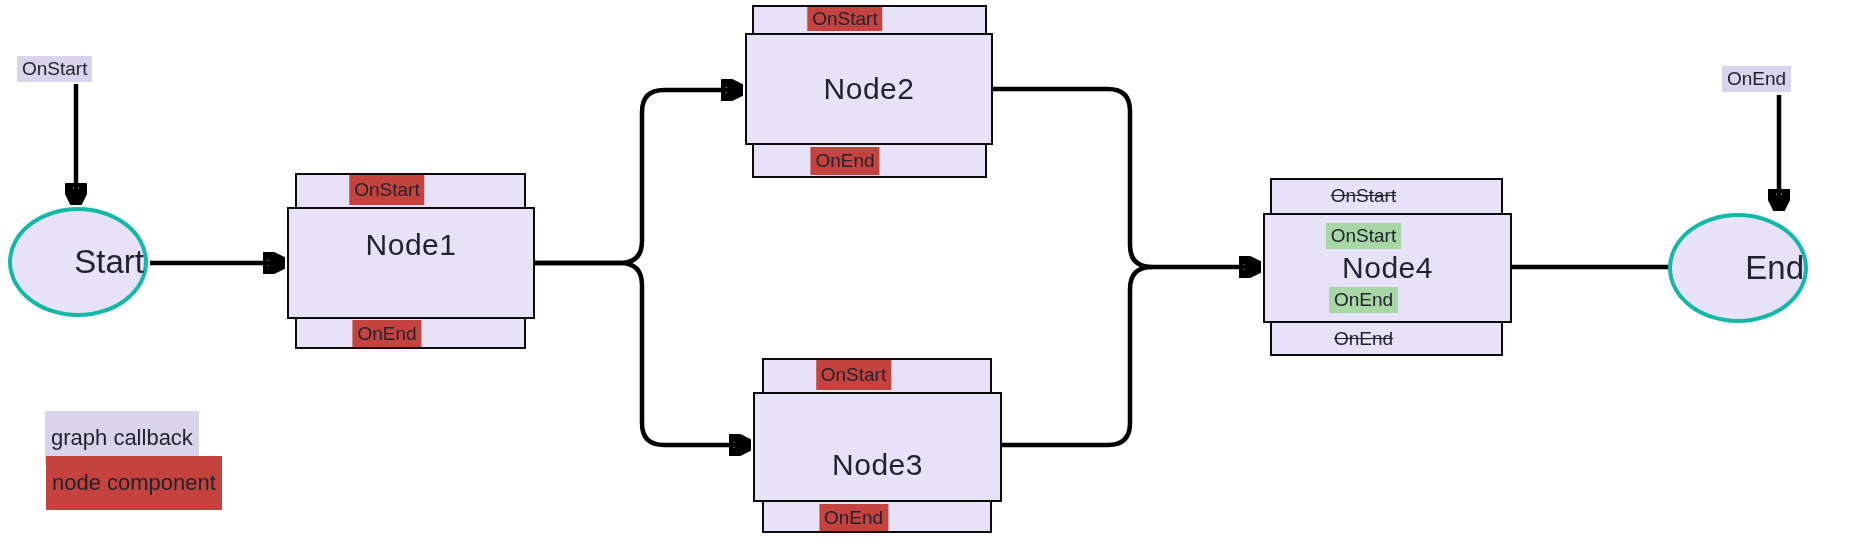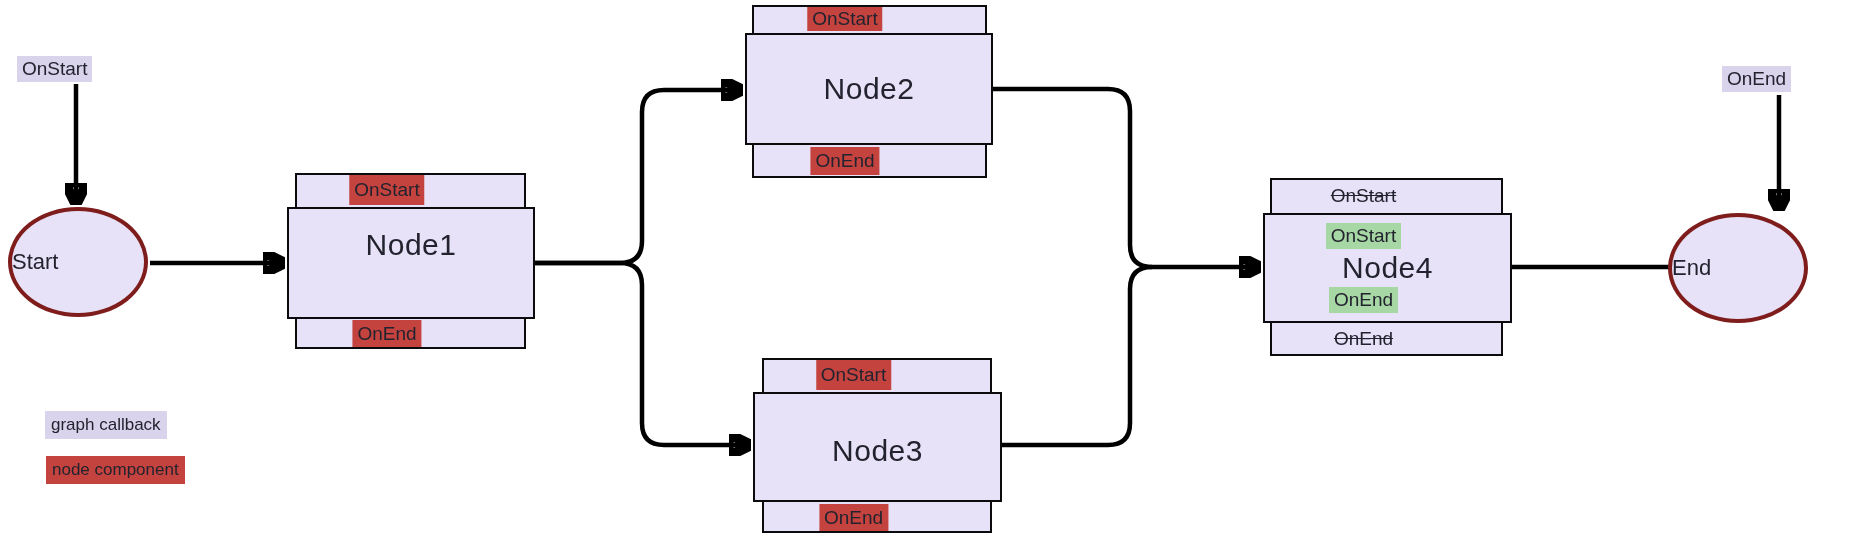--- a/index.html
+++ b/index.html
@@ -46,29 +46,29 @@
     gap: 3px;
   }
   .node4-body .node-title { position: static; width: auto; line-height: 32px; text-align: right; }
   .node4-body .inline-cb {
     font-size: 19px; padding: 2px 5px; transform: translateX(-24px); white-space: nowrap;
   }
 
   .terminal {
     position: absolute; box-sizing: border-box;
     background: var(--node-fill, #e7e2f7);
-    border: 4px solid #7f1d1d; border-radius: 50%;
-    display: flex; align-items: center; justify-content: flex-start;
-    font-size: 22px;
+    border: 4px solid #14b8a6; border-radius: 50%;
+    display: flex; align-items: center; justify-content: flex-end;
+    font-size: 33px;
   }
   .edge-label {
     position: absolute; font-size: 19px; padding: 2px 5px; white-space: nowrap;
   }
   .legend-item {
-    position: absolute; font-size: 17px; padding: 4px 6px; white-space: nowrap;
+    position: absolute; font-size: 22px; padding: 14px 6px; white-space: nowrap;
   }
 </style>
 </head>
 <body>
 
 <div class="canvas">
 
   <svg class="edges" width="1856" height="544" viewBox="0 0 1856 544">
     <defs>
       <marker id="arrow" viewBox="0 0 10 10" refX="10" refY="5" markerWidth="5" markerHeight="5" orient="auto-start-reverse">
@@ -106,21 +106,21 @@
     <div class="node-front" style="top:28px;height:112px"></div>
     <span class="strip-label cb-node" style="top:2px;height:24px;line-height:24px">OnStart</span>
     <span class="node-title" style="top:28px;height:128px;line-height:112px">Node2</span>
     <span class="strip-label cb-node" style="top:142px;height:28px;line-height:28px">OnEnd</span>
   </div>
 
   <div class="node" style="left:753px;top:358px;width:249px;height:175px">
     <div class="node-back" style="left:9px;width:230px;height:175px"></div>
     <div class="node-front" style="top:34px;height:110px"></div>
     <span class="strip-label cb-node" style="top:2px;height:30px;line-height:30px">OnStart</span>
-    <span class="node-title" style="top:38px;height:110px;line-height:110px">Node3</span>
+    <span class="node-title" style="top:52px;height:110px;line-height:110px">Node3</span>
     <span class="strip-label cb-node" style="top:146px;height:27px;line-height:27px">OnEnd</span>
   </div>
 
   <div class="node" style="left:1263px;top:178px;width:249px;height:178px">
     <div class="node-back" style="left:7px;width:233px;height:178px"></div>
     <div class="node-front" style="top:35px;height:110px"></div>
     <span class="strip-label cb-skipped" style="top:4px;height:28px;line-height:28px">OnStart</span>
     <div class="node4-body" style="top:35px;height:110px">
       <span class="inline-cb cb-component">OnStart</span>
       <span class="node-title">Node4</span>

